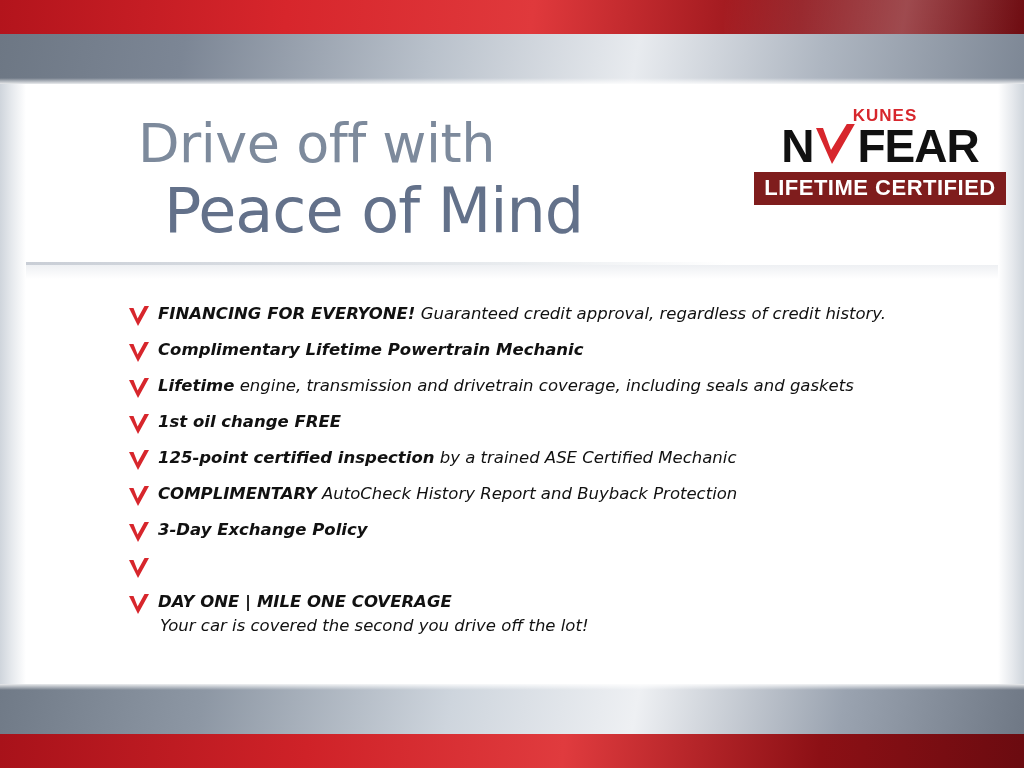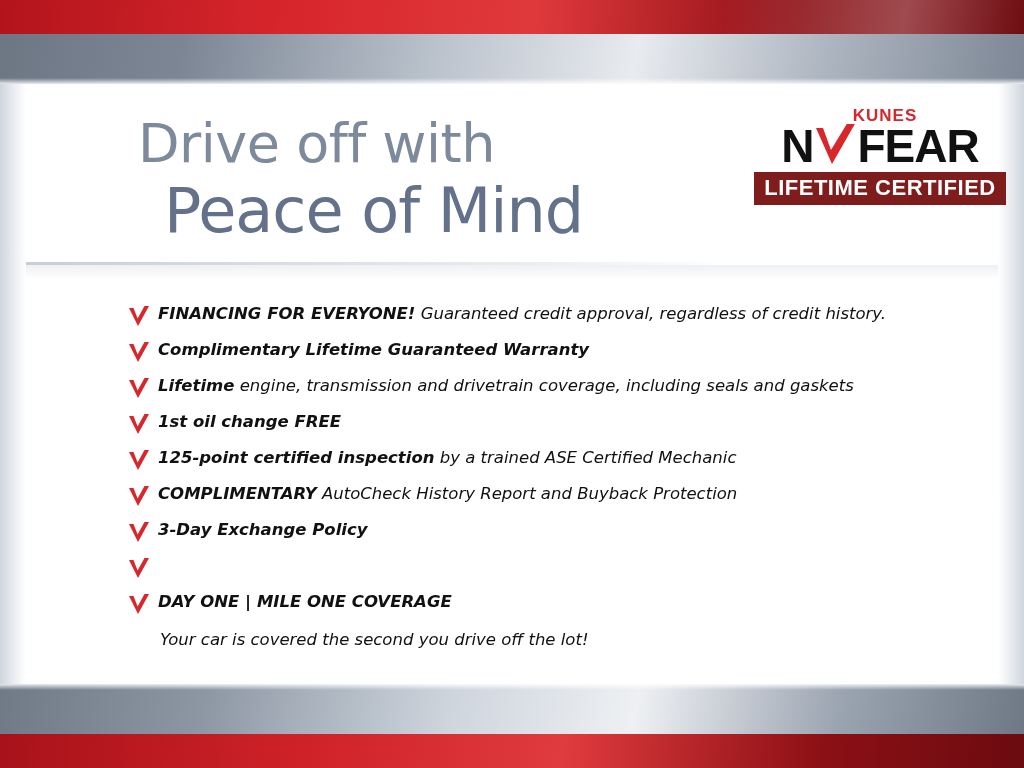--- a/index.html
+++ b/index.html
@@ -141,21 +141,21 @@
     line-height: 1.15;
     color: #111;
     font-style: italic;
     font-family: "DejaVu Sans", sans-serif;
   }
   .bullet .txt b { font-weight: bold; font-style: italic; }
   .bullet .sub {
     display: block;
     font-style: italic;
     font-weight: normal;
-    margin-top: 19px;
+    margin-top: 5px;
     margin-left: 2px;
     font-size: 16.5px;
   }
 </style>
 </head>
 <body>
 
 <div class="page">
 
   <div class="top-red"></div>
@@ -195,21 +195,21 @@
       </span>
       <span class="txt"><b>FINANCING FOR EVERYONE!</b><span> Guaranteed credit approval, regardless of credit history.</span></span>
     </div>
 
     <div class="bullet">
       <span class="chk">
         <svg width="22" height="22" viewBox="0 0 22 22">
             <path d="M1 2 L10 20 L21 0 L16.5 0 L9.6 12.6 L5.5 2 Z" fill="#d7262c"></path>
           </svg>
       </span>
-      <span class="txt"><b>Complimentary Lifetime Guaranteed Warranty</b><span></span></span>
+      <span class="txt"><b>Complimentary Lifetime Powertrain Mechanic</b><span></span></span>
     </div>
 
     <div class="bullet">
       <span class="chk">
         <svg width="22" height="22" viewBox="0 0 22 22">
             <path d="M1 2 L10 20 L21 0 L16.5 0 L9.6 12.6 L5.5 2 Z" fill="#d7262c"></path>
           </svg>
       </span>
       <span class="txt"><b>Lifetime</b><span> engine, transmission and drivetrain coverage, including seals and gaskets</span></span>
     </div>

